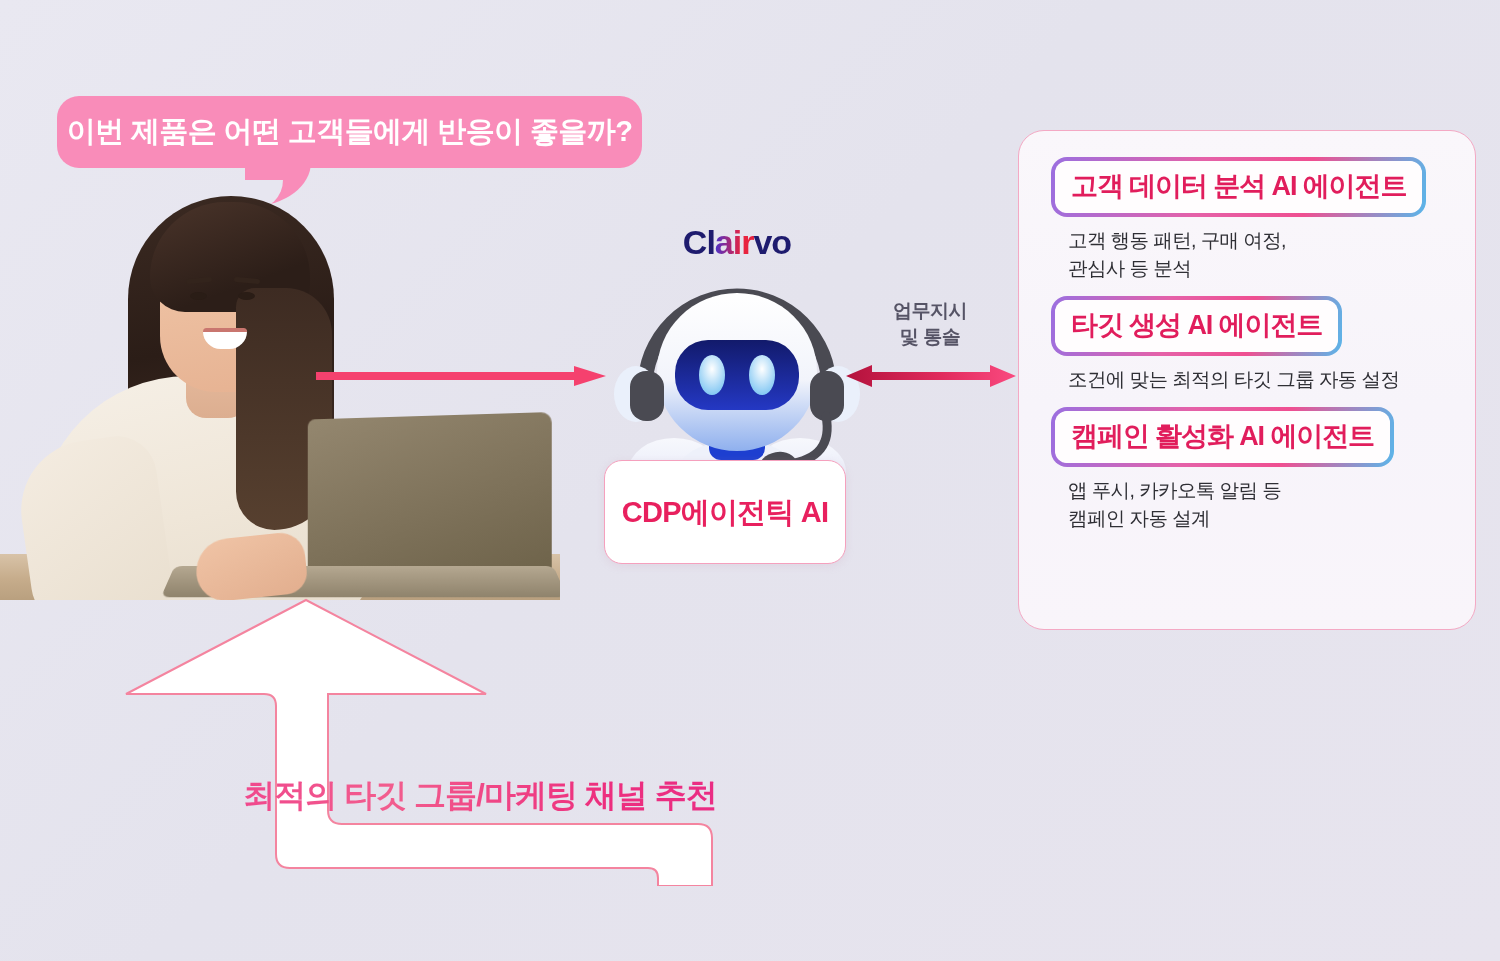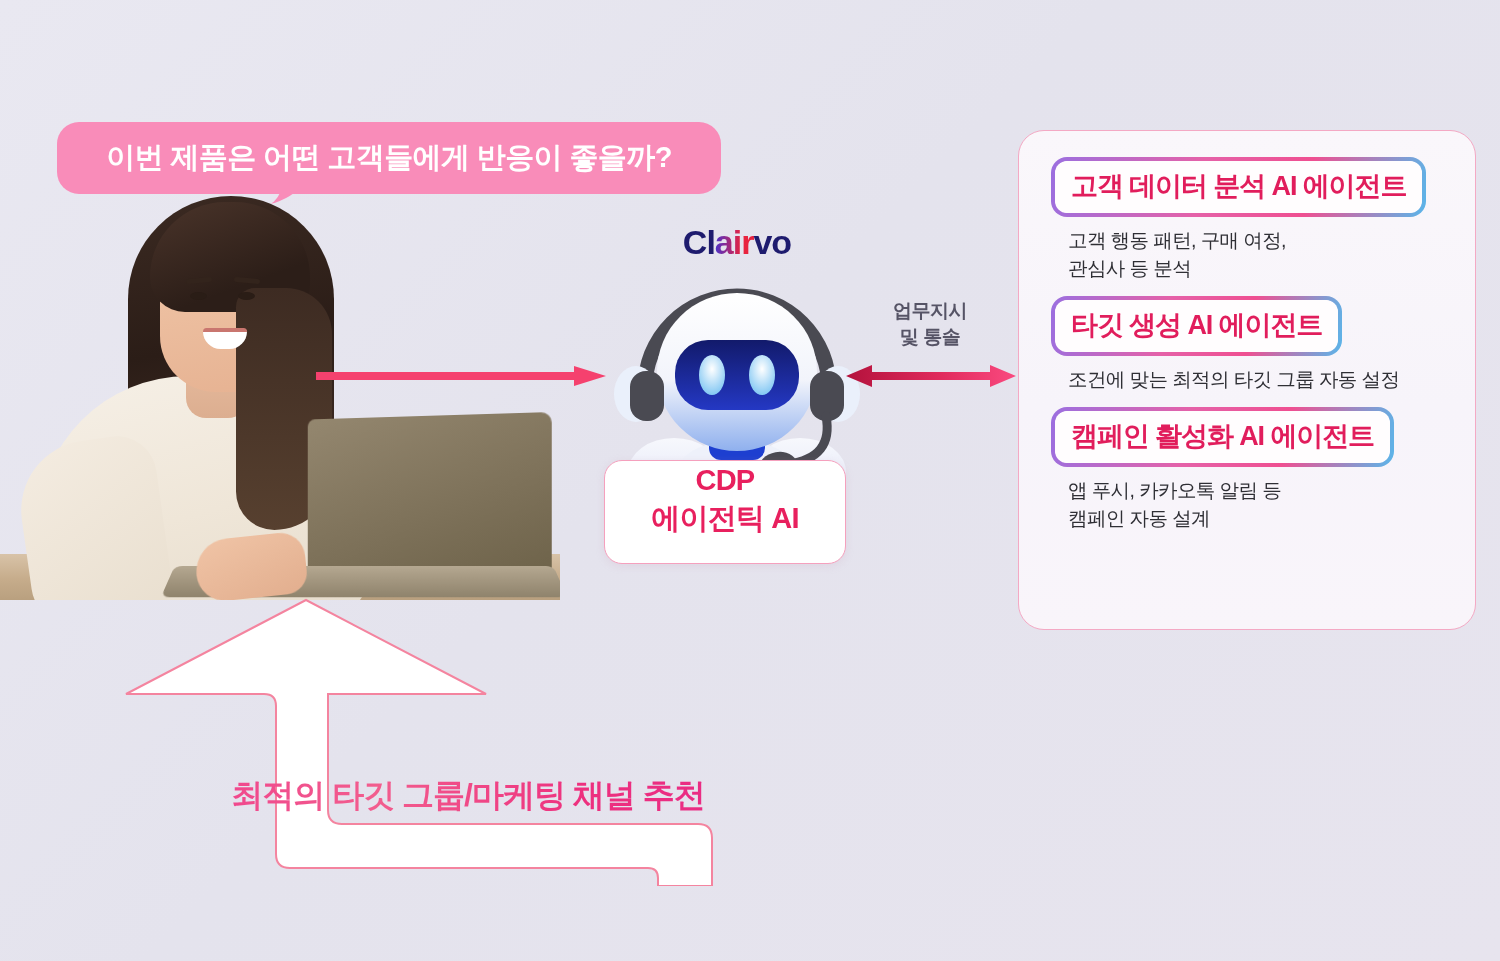--- a/index.html
+++ b/index.html
@@ -7,23 +7,23 @@
     width:1500px;height:961px;
     background:#e6e5ef;
     font-family:"Liberation Sans","DejaVu Sans",sans-serif;
     overflow:hidden;
   }
   #stage{position:relative;width:1500px;height:961px;overflow:hidden;
     background:linear-gradient(135deg,#e9e8f1 0%,#e4e3ed 45%,#e7e4ee 100%);}
 
   
   .bubble{
-    position:absolute;left:57px;top:96px;width:664px;height:72px;
+    position:absolute;left:57px;top:96px;width:585px;height:72px;
     background:#f98cb9;border-radius:22px;
-    display:flex;align-items:center;justify-content:center;margin-top:26px;
+    display:flex;align-items:center;justify-content:center;
   }
   .bubble-text{
     color:#ffffff;font-size:29px;font-weight:bold;letter-spacing:-0.6px;
     white-space:nowrap;
   }
   .bubble-tail{
     position:absolute;left:245px;top:160px;width:66px;height:46px;
     background:#f98cb9;
     border-bottom-right-radius:58px 44px;
   }
@@ -97,42 +97,42 @@
   .arrow-double{position:absolute;left:846px;top:363px;width:170px;height:26px;}
   .flow-label{
     position:absolute;left:860px;top:298px;width:140px;text-align:center;
     color:#565466;font-size:19px;font-weight:bold;line-height:26px;letter-spacing:-0.5px;
   }
 
   
   .bigarrow{position:absolute;left:98px;top:596px;width:700px;height:290px;}
 
   .bottom-label{
-    position:absolute;left:168px;top:774px;width:600px;text-align:center;
+    position:absolute;left:180px;top:774px;width:600px;text-align:center;
     font-size:32px;font-weight:bold;letter-spacing:-1px;white-space:nowrap;
     background:linear-gradient(90deg,#ef3f8c 0%,#f25d8e 35%,#ed2f7e 70%,#e82b87 100%);
     -webkit-background-clip:text;background-clip:text;color:transparent;
   }
 
   
   .robot{position:absolute;left:612px;top:276px;width:250px;height:230px;}
   .logo{
     position:absolute;left:612px;top:220px;width:250px;height:44px;
     text-align:center;font-size:34px;font-weight:bold;letter-spacing:-1px;
     color:#1e1b6e;line-height:44px;
   }
   .logo .hl{color:#e8233f;}
   .logo .hl2{background:linear-gradient(90deg,#4b31c9,#e8233f);
     -webkit-background-clip:text;background-clip:text;color:transparent;}
 
   
   .cdp-box{
     position:absolute;left:604px;top:460px;width:240px;height:102px;
     background:#ffffff;border:1.6px solid #f5a0bd;border-radius:18px;
-    display:flex;flex-direction:column;align-items:center;justify-content:flex-start;
+    display:flex;flex-direction:row;align-items:center;justify-content:center;
     box-shadow:0 2px 8px rgba(200,150,180,.18);
   }
   .cdp-line{color:#e8205e;font-size:29px;font-weight:bold;line-height:38px;letter-spacing:-0.8px;}
 
   
   .panel{
     position:absolute;left:1018px;top:130px;width:458px;height:500px;
     background:linear-gradient(180deg,#faf7fb 0%,#f7f4fa 55%,#f9f5fa 100%);
     border:1.6px solid #f4a9c4;border-radius:26px;
     padding:26px 0 0 0;box-sizing:border-box;

